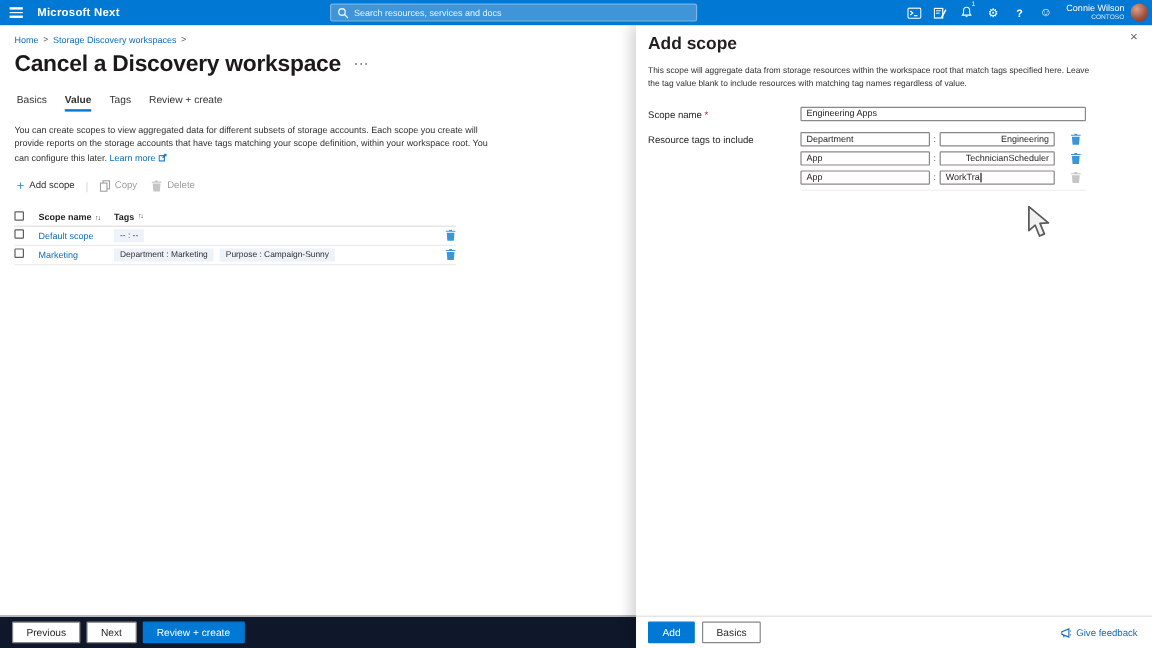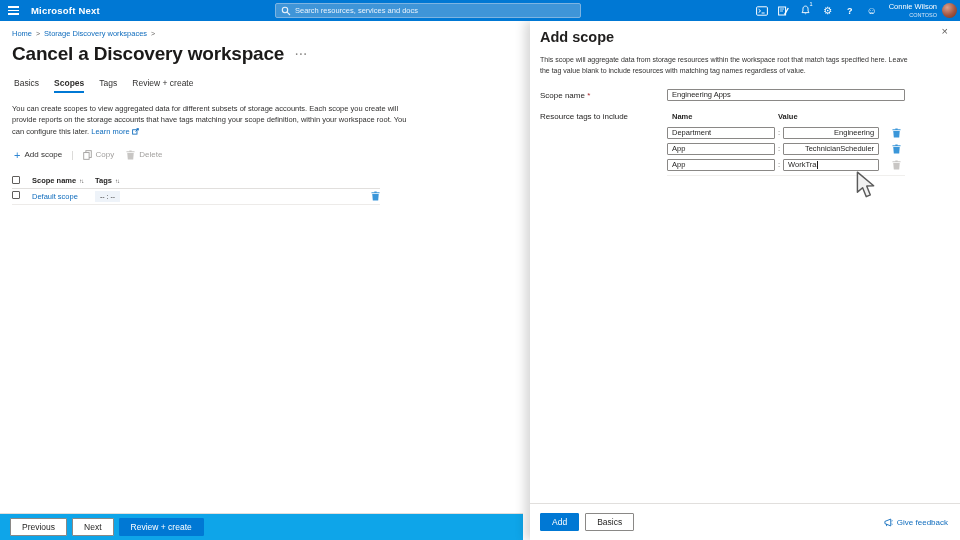--- a/index.html
+++ b/index.html
@@ -53,21 +53,21 @@
   .col-tags { flex:1; display:flex; gap:5px; align-items:center; }
   .col-del { width:14px; display:flex; justify-content:flex-end; }
   .checkbox { display:inline-block; width:8px; height:8px; border:1px solid #605e5c; border-radius:1px; background:#fff; cursor:pointer; }
   .sort { font-size:6px; color:#484644; letter-spacing:-1px; margin-left:3px; }
   .row-link { color:#0f6cbd; cursor:pointer; }
   .chip { background:#eef3f9; color:#323130; font-size:7px; padding:2px 5px; white-space:nowrap; }
   .trash { cursor:pointer; display:inline-flex; }
   .trash.blue { color:#3a96d9; }
   .trash.gray { color:#c8c6c4; cursor:default; }
 
-  .wizard-footer { position:absolute; bottom:0; left:0; width:523px; height:27px; border-top:1px solid #e1dfdd; background:#0ea5e9; display:flex; align-items:center; padding-left:10px; gap:5px; }
+  .wizard-footer { position:absolute; bottom:0; left:0; width:586px; height:27px; border-top:1px solid #e1dfdd; background:#0f172a; display:flex; align-items:center; padding-left:10px; gap:5px; }
   .btn { font-family:"Liberation Sans",sans-serif; font-size:8.5px; padding:3px 11px; background:#fff; border:1px solid #8a8886; color:#201f1e; cursor:pointer; border-radius:1px; }
   .btn.primary { background:#0078d4; border-color:#0078d4; color:#fff; }
 
   
   .panel { position:absolute; top:21px; left:530px; right:0; bottom:0; background:#fff; box-shadow:-5px 0 10px rgba(0,0,0,.16); z-index:5; }
   .panel-close { position:absolute; top:5px; right:12px; font-size:11px; color:#605e5c; cursor:pointer; line-height:1; }
   .panel-title { margin:8px 0 0 10px; font-size:14.5px; font-weight:700; color:#201f1e; }
   .panel-desc { margin:10px 0 0 10px; width:368px; font-size:7px; line-height:1.55; color:#323130; }
   .field-row { margin:12px 0 0 10px; display:flex; align-items:flex-start; }
   .field-label { width:127px; font-size:8px; color:#201f1e; padding-top:2px; }
@@ -78,21 +78,21 @@
   .grid-headers { display:flex; font-size:7.5px; font-weight:700; color:#201f1e; margin-bottom:6px; margin-top:2px; }
   .gh-name { width:111px; padding-left:5px; }
   .grid-row { display:flex; align-items:center; margin-bottom:4px; }
   .tag-name { width:108px; }
   .tag-colon { margin:0 3px; color:#605e5c; font-size:7.5px; }
   .tag-value { width:96px;text-align:right; }
   .grid-row .trash { margin-left:13px; }
   .fake-input { display:inline-flex; align-items:center; }
   .caret { display:inline-block; width:1px; height:8px; background:#1b1a19; margin-left:1px; }
   .grid-underline { border-bottom:1px solid #f0efed; margin-top:1px; }
-  .panel-footer { position:absolute; bottom:0; left:0; right:0; height:37px; border-top:1px solid #e1dfdd; background:#fff; display:flex; align-items:center; padding:0 12px 0 10px; gap:6px; }
+  .panel-footer { position:absolute; bottom:0; left:0; right:0; height:27px; border-top:1px solid #e1dfdd; background:#fff; display:flex; align-items:center; padding:0 12px 0 10px; gap:6px; }
   .spacer { flex:1; }
   .feedback { display:flex; align-items:center; gap:4px; color:#0f6cbd; font-size:8px; cursor:pointer; }
 
   .mouse-cursor { position:absolute; left:855px; top:171px; z-index:50; pointer-events:none; }
 </style>
 </head>
 <body>
 
 <div class="topbar">
   <div class="hamburger">
@@ -161,21 +161,21 @@
     <span class="crumb-sep">&gt;</span>
   </div>
 
   <div class="title-row">
     <h1 class="page-title">Cancel a Discovery workspace</h1>
     <span class="title-ellipsis">···</span>
   </div>
 
   <div class="tabs">
     <div class="tab">Basics</div>
-    <div class="tab active">Scopes</div>
+    <div class="tab active">Value</div>
     <div class="tab">Tags</div>
     <div class="tab">Review + create</div>
   </div>
 
   <div class="desc">
     <span>You can create scopes to view aggregated data for different subsets of storage accounts. Each scope you create will provide reports on the storage accounts that have tags matching your scope definition, within your workspace root. You can configure this later.</span>
     <span class="link">Learn more</span>
     <svg width="7" height="7" viewBox="0 0 8 8" style="vertical-align:-1px;">
         <rect x="0.7" y="2" width="5" height="5" fill="none" stroke="#0f6cbd" stroke-width="1"></rect>
         <line x1="4" y1="4" x2="7.3" y2="0.7" stroke="#0f6cbd" stroke-width="1"></line>
@@ -225,20 +225,36 @@
         </span>
       <span class="col-del">
           <span class="trash blue">
             <svg width="9" height="10" viewBox="0 0 10 11">
               <path d="M3.7 0.4h2.6v1h3.2v1H0.5v-1h3.2z" fill="currentColor"></path>
               <path d="M1.4 3.3h7.2L8 10.6H2z" fill="currentColor"></path>
             </svg>
           </span>
         </span>
     </div>
+    <div class="trow">
+      <span class="col-check"><span class="checkbox"></span></span>
+      <span class="col-name"><span class="row-link">Marketing</span></span>
+      <span class="col-tags">
+        <span class="chip">Department : Marketing</span>
+        <span class="chip">Purpose : Campaign-Sunny</span>
+      </span>
+      <span class="col-del">
+          <span class="trash blue">
+            <svg width="9" height="10" viewBox="0 0 10 11">
+              <path d="M3.7 0.4h2.6v1h3.2v1H0.5v-1h3.2z" fill="currentColor"></path>
+              <path d="M1.4 3.3h7.2L8 10.6H2z" fill="currentColor"></path>
+            </svg>
+          </span>
+        </span>
+    </div>
   </div>
 
   <div class="wizard-footer">
     <button class="btn">Previous</button>
     <button class="btn">Next</button>
     <button class="btn primary">Review + create</button>
   </div>
 </div>
 
 <div class="panel">
@@ -249,24 +265,20 @@
   <div class="field-row">
     <div class="field-label">
       <span>Scope name</span> <span class="req">*</span>
     </div>
     <input class="tb scope-input" value="Engineering Apps" style="">
   </div>
 
   <div class="field-row" style="margin-top:9px;">
     <div class="field-label">Resource tags to include</div>
     <div class="grid">
-      <div class="grid-headers">
-        <span class="gh-name">Name</span>
-        <span>Value</span>
-      </div>
 
       <div class="grid-row">
         <input class="tb tag-name" value="Department" style="">
         <span class="tag-colon">:</span>
         <input class="tb tag-value" value="Engineering" style="">
         <span class="trash blue">
             <svg width="9" height="10" viewBox="0 0 10 11">
               <path d="M3.7 0.4h2.6v1h3.2v1H0.5v-1h3.2z" fill="currentColor"></path>
               <path d="M1.4 3.3h7.2L8 10.6H2z" fill="currentColor"></path>
             </svg>

